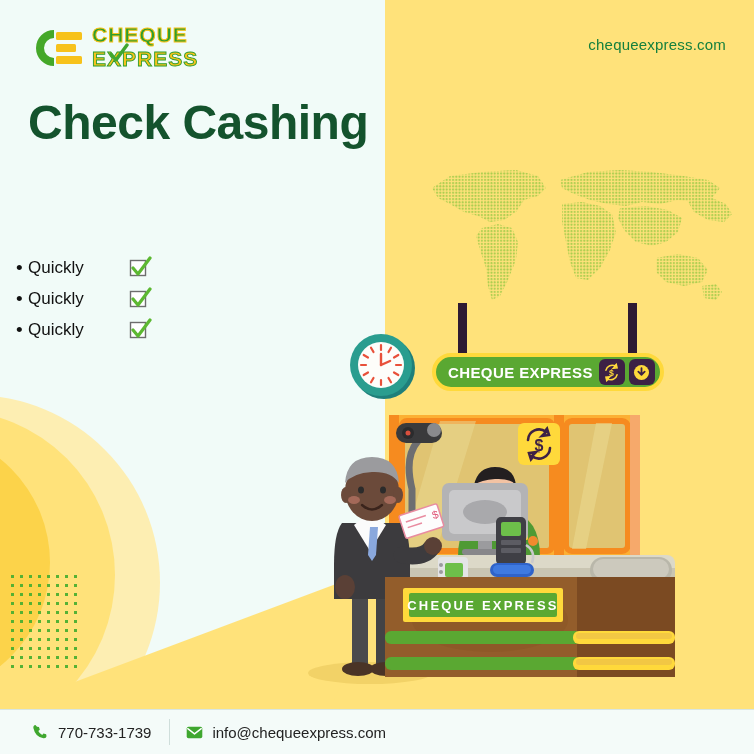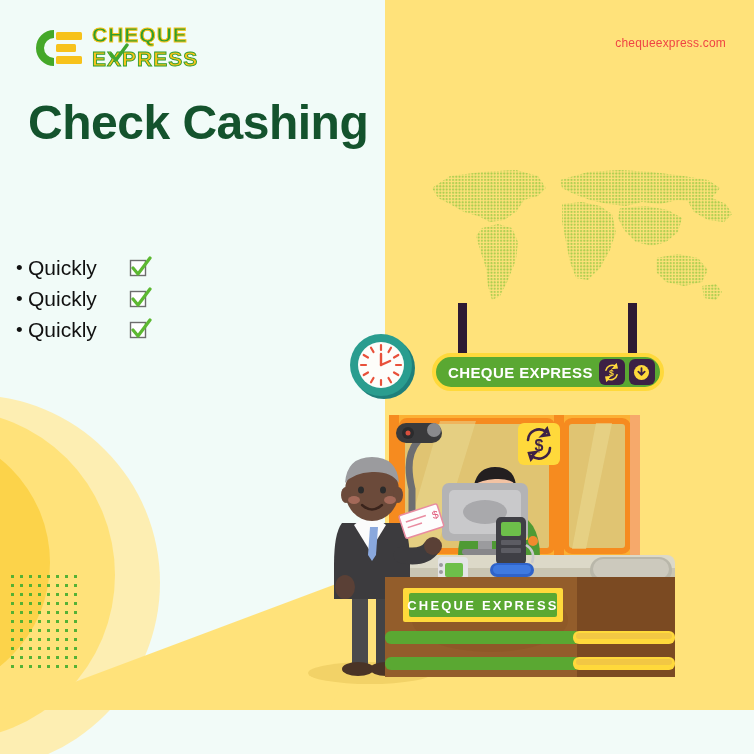--- a/index.html
+++ b/index.html
@@ -54,40 +54,40 @@
   }
   .logo-line2{
     font-size:21px;color:#f7c21b;margin-top:3px;
     -webkit-text-stroke:0.9px #2e9e2e;
     position:relative;
   }
   .logo-check{position:absolute;left:16px;top:-5px;width:22px;height:22px;}
 
   
   .site-url{
-    position:absolute;right:28px;top:36px;font-size:12px;color:#ef4444;
+    position:absolute;right:28px;top:36px;font-size:15px;color:#15803d;
     letter-spacing:.2px;
   }
 
   
   .headline{
     position:absolute;left:28px;top:98px;
     font-size:48px;font-weight:bold;color:#14532d;letter-spacing:-.5px;
     line-height:1.05;
   }
   .subhead{
     position:absolute;left:28px;top:185px;width:320px;
     font-size:21px;font-style:italic;color:#1a1a1a;line-height:1.38;
   }
 
   
   .features{position:absolute;left:16px;top:252px;}
   .feature-row{display:flex;align-items:center;height:31px;}
   .feature-bullet{font-size:19px;color:#111;width:12px;line-height:1;}
-  .feature-label{font-size:21px;color:#111;width:92px;}
+  .feature-label{font-size:17px;color:#111;width:92px;}
   .feature-check{width:24px;height:24px;margin-left:8px;}
 
   
   .clock{position:absolute;left:343px;top:330px;width:78px;height:72px;}
 
   
   .sign-wrap{position:absolute;left:432px;top:303px;width:250px;height:90px;}
   .sign-rod{position:absolute;width:9px;height:55px;background:#2e1a33;top:0;}
   .sign-rod.a{left:26px;}
   .sign-rod.b{left:196px;}
@@ -367,14 +367,30 @@
     <rect x="119" y="188" width="148" height="24" rx="2" fill="#5aa832"></rect>
     <text x="193" y="205" font-size="13" font-weight="bold" letter-spacing="2.2" fill="#ffffff" text-anchor="middle" font-family="Liberation Sans, sans-serif">CHEQUE EXPRESS</text>
     <rect x="95" y="226" width="196" height="13" rx="6" fill="#5aa832"></rect>
     <rect x="283" y="226" width="102" height="13" rx="6" fill="#ffd93b"></rect>
     <rect x="286" y="228" width="96" height="6" rx="3" fill="#f2c744"></rect>
     <rect x="95" y="252" width="196" height="13" rx="6" fill="#5aa832"></rect>
     <rect x="283" y="252" width="102" height="13" rx="6" fill="#ffd93b"></rect>
     <rect x="286" y="254" width="96" height="6" rx="3" fill="#f2c744"></rect>
   </svg>
 
+  <div class="footer">
+    <div class="footer-item phone">
+      <svg class="footer-icon" viewBox="0 0 24 24">
+        <path d="M6.6,2.8 L9.6,3.4 L10.9,7.6 L8.6,9.4 q1.9,4.2 6,6 L16.4,13.1 L20.6,14.4 L21.2,17.4 q-0.4,3.6 -4.6,3.2 q-6.6,-1.4 -10.4,-5.2 Q2.4,11.6 1,5 Q0.6,0.8 4.2,0.4 Z" transform="translate(1,1.2) scale(0.92)" fill="#3fa72f"></path>
+      </svg>
+      <span>770-733-1739</span>
+    </div>
+    <div class="footer-sep"></div>
+    <div class="footer-item email">
+      <svg class="footer-icon" viewBox="0 0 24 24">
+        <rect x="1" y="4" width="22" height="16" rx="2.5" fill="#3fa72f"></rect>
+        <path d="M2.5,6.5 L12,14 L21.5,6.5" fill="none" stroke="#ffffff" stroke-width="2" stroke-linecap="round" stroke-linejoin="round"></path>
+      </svg>
+      <span>info@chequeexpress.com</span>
+    </div>
+  </div>
 
 </div>
 
 </body></html>

